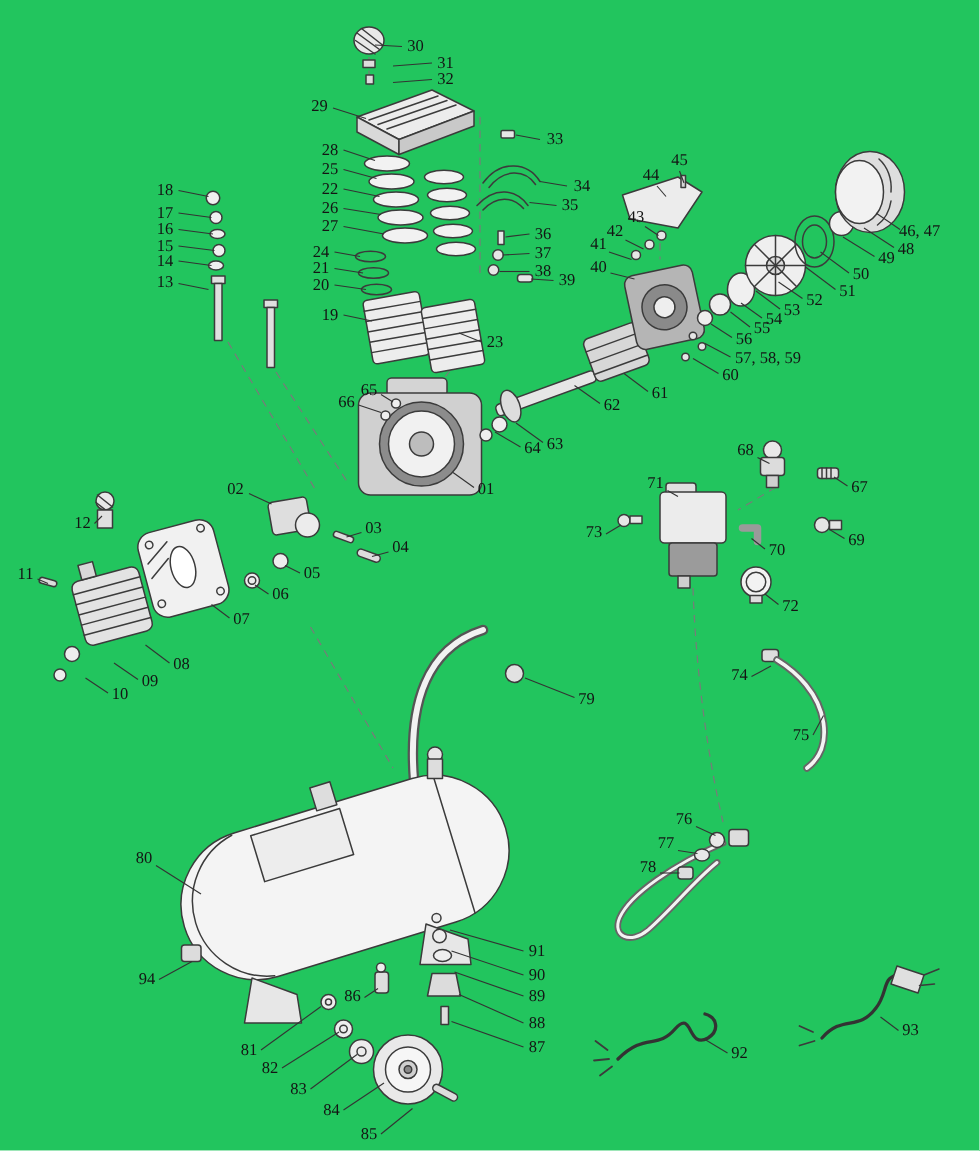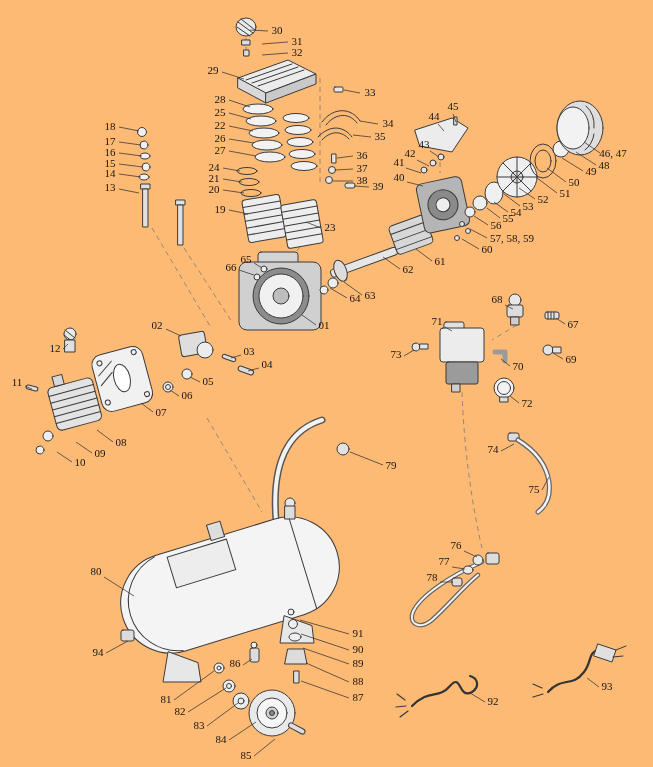--- a/index.html
+++ b/index.html
@@ -1,16 +1,16 @@
 <!DOCTYPE html>
 <html><head>
 <meta charset="utf-8">
 <style>
   html,body{margin:0;padding:0;background:#ffffff;}
-  .page{position:relative;width:653px;height:767px;background:#fdba74;overflow:hidden;
+  .page{position:relative;width:653px;height:767px;background:#22c55e;overflow:hidden;
         font-family:"Liberation Serif","DejaVu Serif",serif;}
   svg{display:block;}
   #part-labels text{font-family:"Liberation Serif","DejaVu Serif",serif;font-size:11px;
         fill:#141414;text-anchor:middle;}
   #leader-lines line{stroke:#333333;stroke-width:0.75;}
   #construction-lines path{stroke:#7a7a7a;stroke-width:0.8;stroke-dasharray:5 4;fill:none;}
   #parts{stroke:#3b3b3b;stroke-width:1;stroke-linecap:round;stroke-linejoin:round;}
 </style>
 </head>
 <body>

